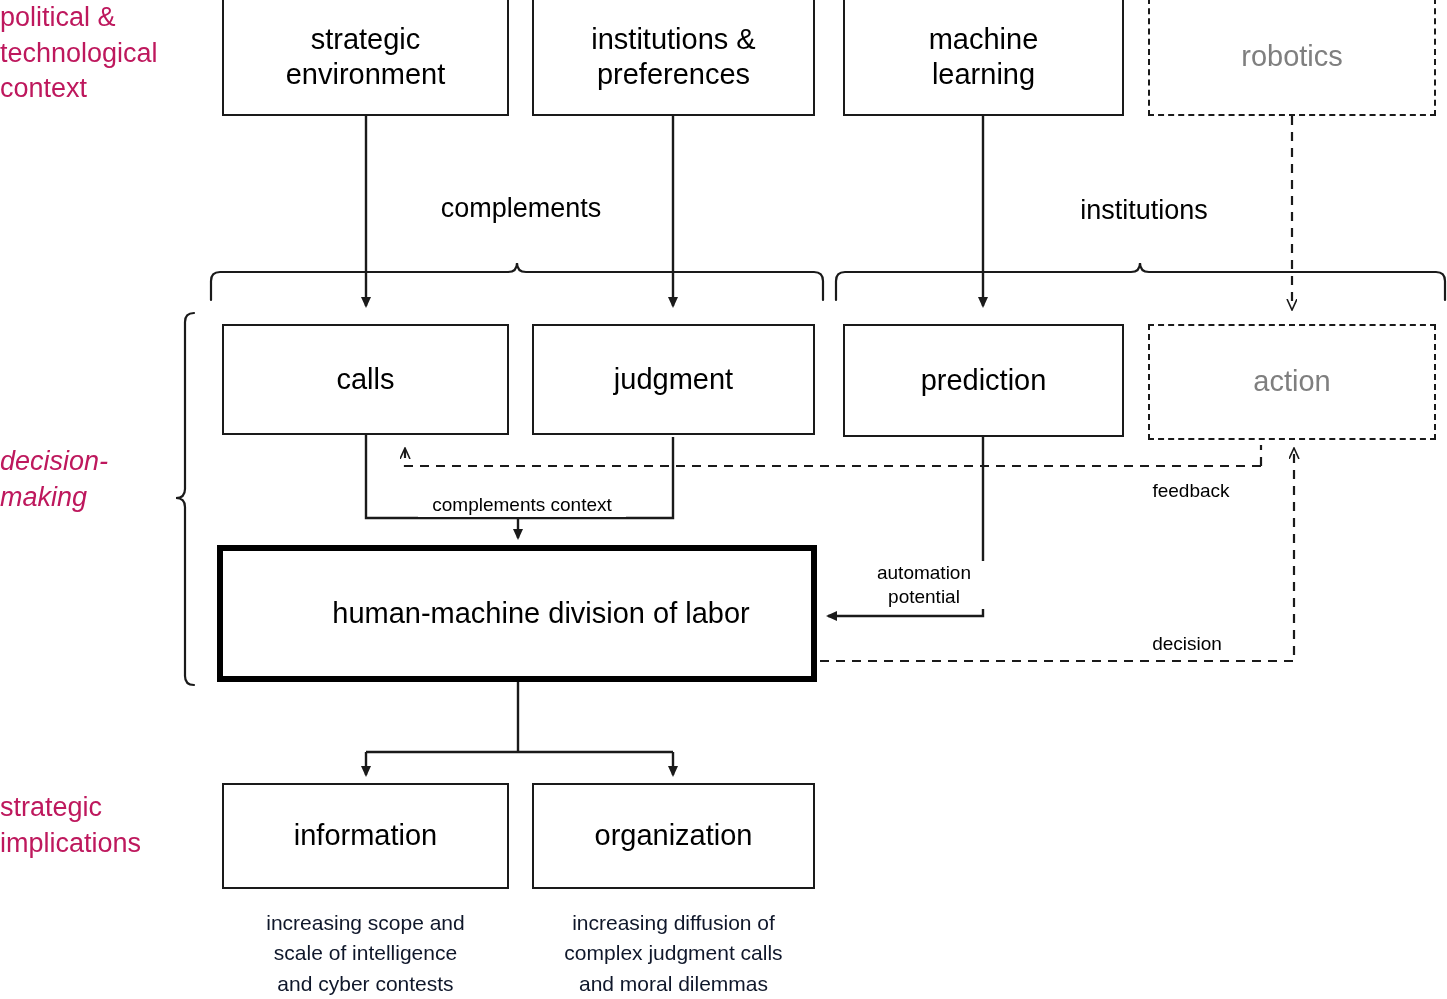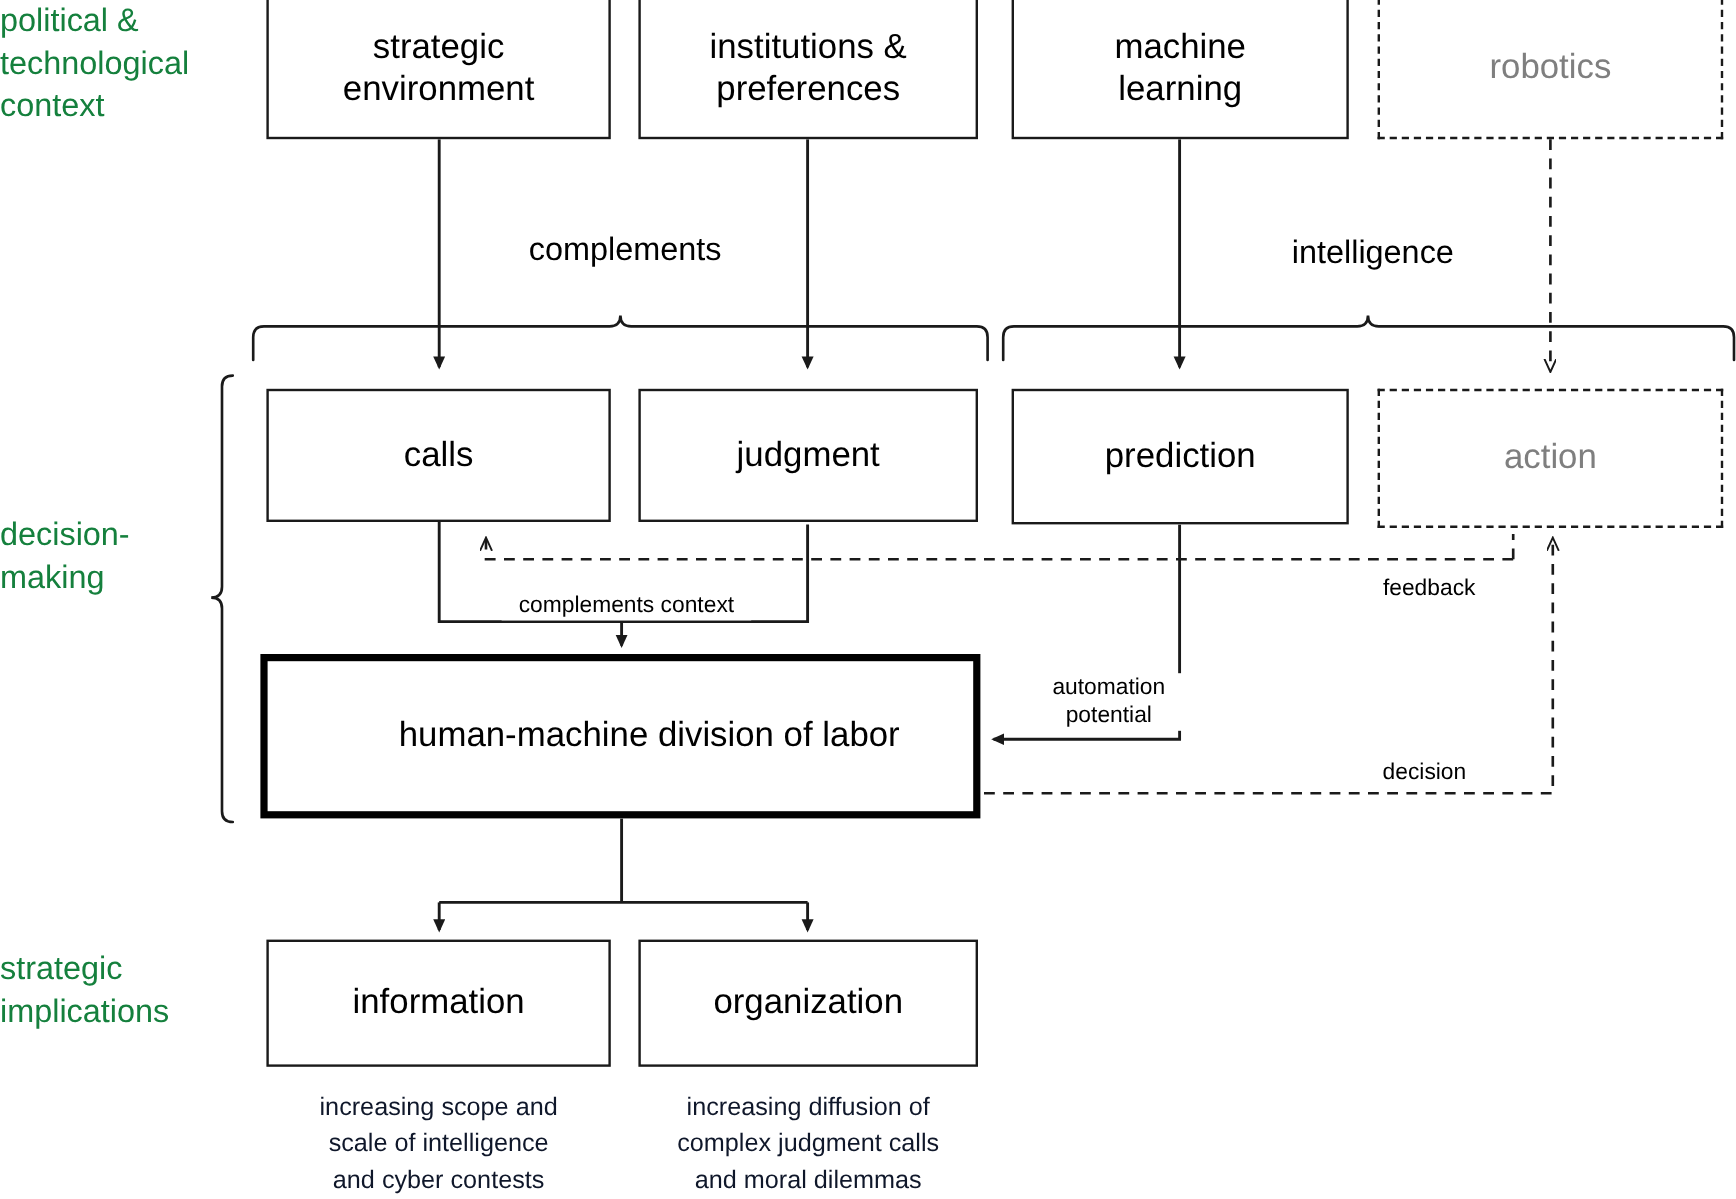--- a/index.html
+++ b/index.html
@@ -49,21 +49,21 @@
   }
   .node .label {
     padding: 0 6px;
     white-space: pre-line;
   }
   .row-label {
     position: absolute;
     font-size: 27px;
     line-height: 1.32;
     white-space: pre-line;
-    color: #15803d;
+    color: #be185d;
   }
   .edge-label {
     position: absolute;
     background: #ffffff;
     text-align: center;
     white-space: pre-line;
     color: #000000;
     line-height: 1.25;
     padding: 0 4px;
   }
@@ -125,21 +125,21 @@
       <path d="M518,682 L518,752"></path>
       <path d="M366,752 L673,752"></path>
       <path d="M366,752 L366,775" marker-end="url(#arrowSolid)"></path>
       <path d="M673,752 L673,775" marker-end="url(#arrowSolid)"></path>
     </g>
   </svg>
 
   <div class="row-label" style="left:0px; top:0px; width:200px;">political &amp;
 technological
 context</div>
-  <div class="row-label" style="left:0px; top:428px; width:180px;">decision-
+  <div class="row-label" style="left:0px; top:444px; width:180px;font-style:italic;">decision-
 making</div>
   <div class="row-label" style="left:0px; top:790px; width:200px;">strategic
 implications</div>
 
   <div class="node solid" style="left:222px; top:-2px; width:287px; height:118px; font-size:29px;">
     <span class="label">strategic
 environment</span>
   </div>
   <div class="node solid" style="left:532px; top:-2px; width:283px; height:118px; font-size:29px;">
     <span class="label">institutions &amp;
@@ -147,21 +147,21 @@
   </div>
   <div class="node solid" style="left:843px; top:-2px; width:281px; height:118px; font-size:29px;">
     <span class="label">machine
 learning</span>
   </div>
   <div class="node dashed" style="left:1148px; top:-2px; width:288px; height:118px; font-size:29px;">
     <span class="label">robotics</span>
   </div>
 
   <div class="edge-label" style="left:417px; top:192px; width:200px; font-size:27px;">complements</div>
-  <div class="edge-label" style="left:1040px; top:194px; width:200px; font-size:27px;">intelligence</div>
+  <div class="edge-label" style="left:1040px; top:194px; width:200px; font-size:27px;">institutions</div>
 
   <div class="node solid" style="left:222px; top:324px; width:287px; height:111px; font-size:29px;">
     <span class="label">calls</span>
   </div>
   <div class="node solid" style="left:532px; top:324px; width:283px; height:111px; font-size:29px;">
     <span class="label">judgment</span>
   </div>
   <div class="node solid" style="left:843px; top:324px; width:281px; height:113px; font-size:29px;">
     <span class="label">prediction</span>
   </div>

